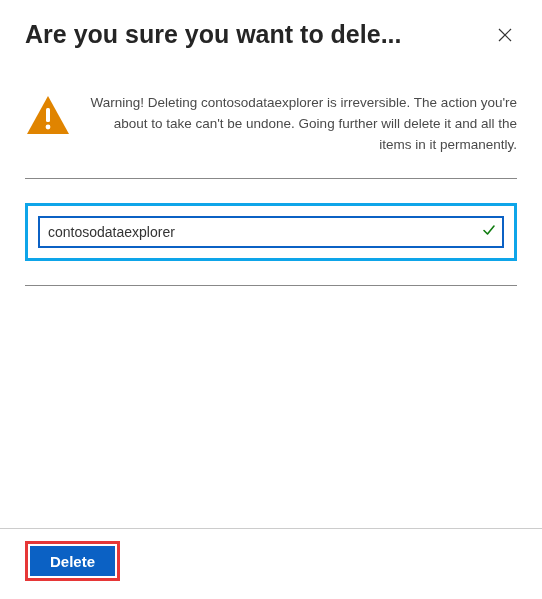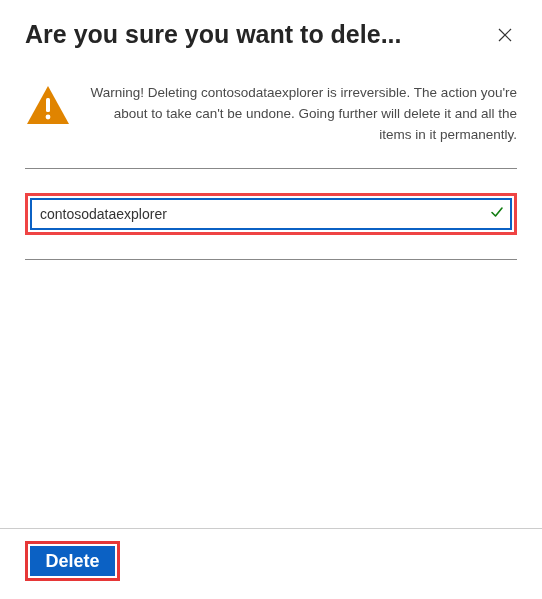--- a/index.html
+++ b/index.html
@@ -13,21 +13,21 @@
     }
     .panel {
       padding: 20px 25px;
       height: 100%;
       position: relative;
     }
     .header {
       display: flex;
       align-items: center;
       justify-content: space-between;
-      margin-bottom: 34px;
+      margin-bottom: 44px;
     }
     .title {
       font-size: 25px;
       font-weight: 600;
       color: #252525;
       white-space: nowrap;
       overflow: hidden;
       text-overflow: ellipsis;
       flex: 1;
       margin-right: 10px;
@@ -55,22 +55,22 @@
       width: 46px;
       height: 46px;
     }
     .warning-text {
       font-size: 13.5px;
       color: #4a4a4a;
       line-height: 1.55;
       text-align: right;
     }
     .input-wrap {
-      border: 3px solid #ef4444;
-      padding: 2px;
+      border: 3px solid #0ea5e9;
+      padding: 10px;
       margin-bottom: 24px;
     }
     .input-inner {
       position: relative;
       border: 2px solid #0b61c4;
     }
     .confirm-input {
       width: 100%;
       padding: 5px 28px 5px 8px;
       font-size: 14px;
@@ -97,21 +97,21 @@
       border-top: 1px solid #ccc;
       padding: 12px 25px 18px;
       display: flex;
       gap: 14px;
     }
     .btn {
       min-width: 85px;
       height: 30px;
       background: #0b61c4;
       color: #fff;
-      font-size: 18px;
+      font-size: 15px;
       font-weight: 600;
       border: none;
       cursor: pointer;
       display: inline-flex;
       align-items: center;
       justify-content: center;
       font-family: inherit;
       text-align: center;
     }
     .delete-wrap {

